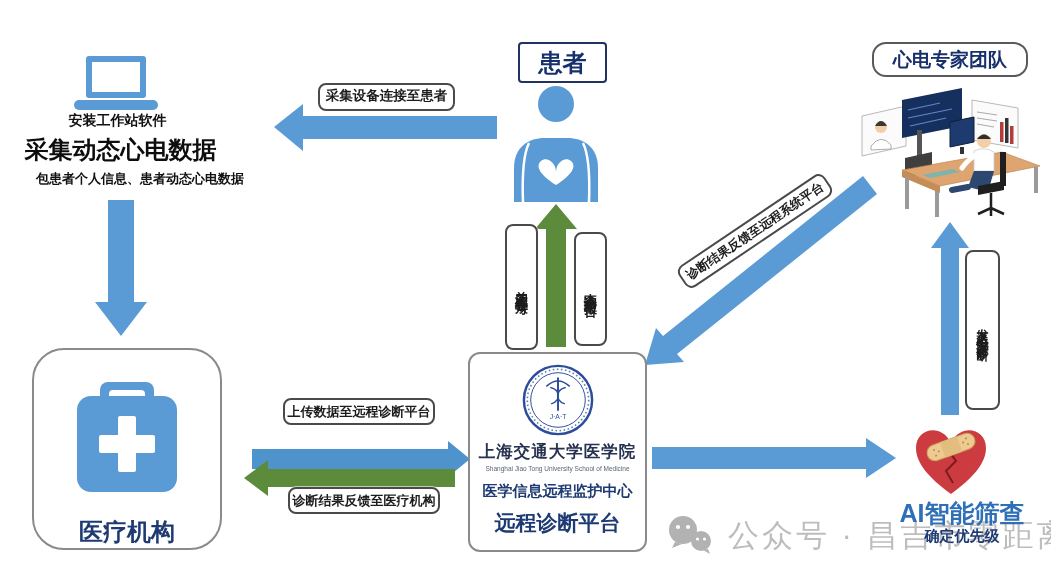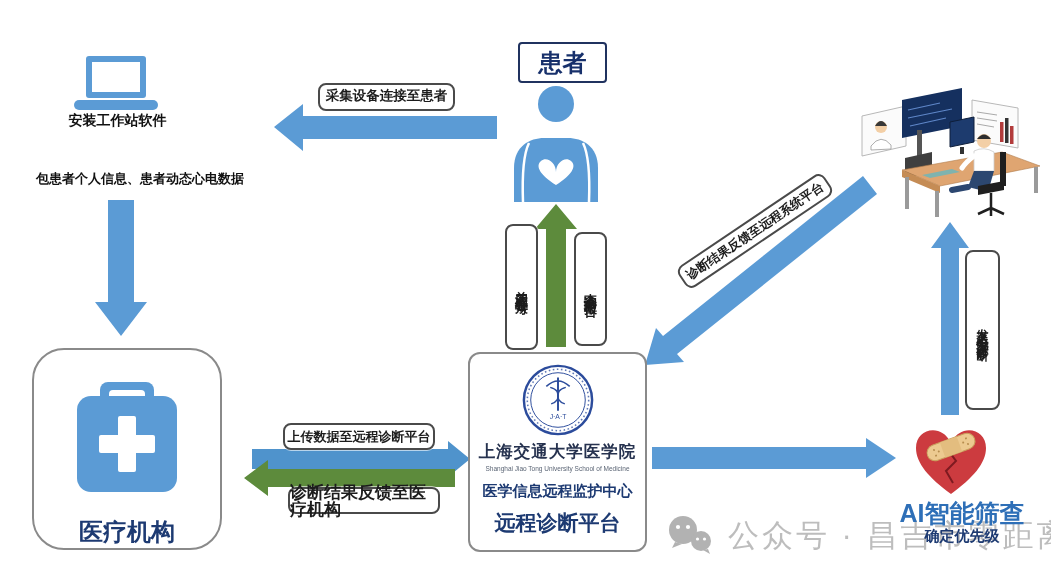--- a/index.html
+++ b/index.html
@@ -129,48 +129,52 @@
           <circle cx="-17" cy="3" r="1" fill="#b68d4e"></circle>
         <circle cx="-13" cy="0" r="1" fill="#b68d4e"></circle>
         <circle cx="17" cy="-3" r="1" fill="#b68d4e"></circle>
           <circle cx="17" cy="3" r="1" fill="#b68d4e"></circle>
         <circle cx="13" cy="0" r="1" fill="#b68d4e"></circle>
       </g>
     </g>
   </svg>
 
   <div class="txt" style="left:35px;top:112px;width:165px;text-align:center;font-weight:bold;font-size:14px;">安装工作站软件</div>
+  <div class="txt" style="left:8px;top:134px;width:225px;text-align:center;font-weight:bold;font-size:24px;color:#0d0d0d;">采集动态心电数据</div>
   <div class="txt" style="left:16px;top:170px;width:248px;text-align:center;font-weight:bold;font-size:13px;">包患者个人信息、患者动态心电数据</div>
 
   <div class="title-box" style="left:518px;top:42px;width:85px;height:37px;border:2.5px solid #20325f;font-size:24px;">
     <span>患者</span>
   </div>
 
+  <div class="title-box" style="left:872px;top:42px;width:152px;height:31px;border:2px solid #5a5a5a;border-radius:14px;font-size:19px;">
+    <span>心电专家团队</span>
+  </div>
 
   <div class="label-box" style="left:318px;top:83px;width:133px;height:24px;font-family:Liberation Mono, monospace;">
     <span>采集设备连接至患者</span>
   </div>
 
   <div class="label-box vlabel" style="left:505px;top:224px;width:25px;height:110px;font-size:13px;">
     <span>关注四维公众号</span>
   </div>
 
   <div class="label-box vlabel" style="left:574px;top:232px;width:25px;height:98px;font-size:13px;">
     <span>查询诊断报告</span>
   </div>
 
   <div class="label-box" style="left:667px;top:218px;width:172px;height:22px;font-size:12.5px;transform:rotate(-34deg);transform-origin:center;">
     <span>诊断结果反馈至远程系统平台</span>
   </div>
 
-  <div class="label-box" style="left:283px;top:423px;width:148px;height:23px;font-size:13px;">
+  <div class="label-box" style="left:283px;top:398px;width:148px;height:23px;font-size:13px;">
     <span>上传数据至远程诊断平台</span>
   </div>
 
-  <div class="label-box" style="left:288px;top:487px;width:148px;height:23px;font-size:17px;">
+  <div class="label-box" style="left:288px;top:487px;width:148px;height:23px;font-size:13px;">
     <span>诊断结果反馈至医疗机构</span>
   </div>
 
   <div class="label-box vlabel" style="left:965px;top:250px;width:27px;height:144px;font-size:12px;">
     <span>发送至心电专家进行诊断</span>
   </div>
 
   <div class="big-box" style="left:32px;top:348px;width:186px;height:198px;">
     <svg width="186" height="142" viewBox="0 0 186 142" style="margin-top:16px;">
       <rect x="66" y="16" width="54" height="26" rx="8" fill="#5b9bd5"></rect>

